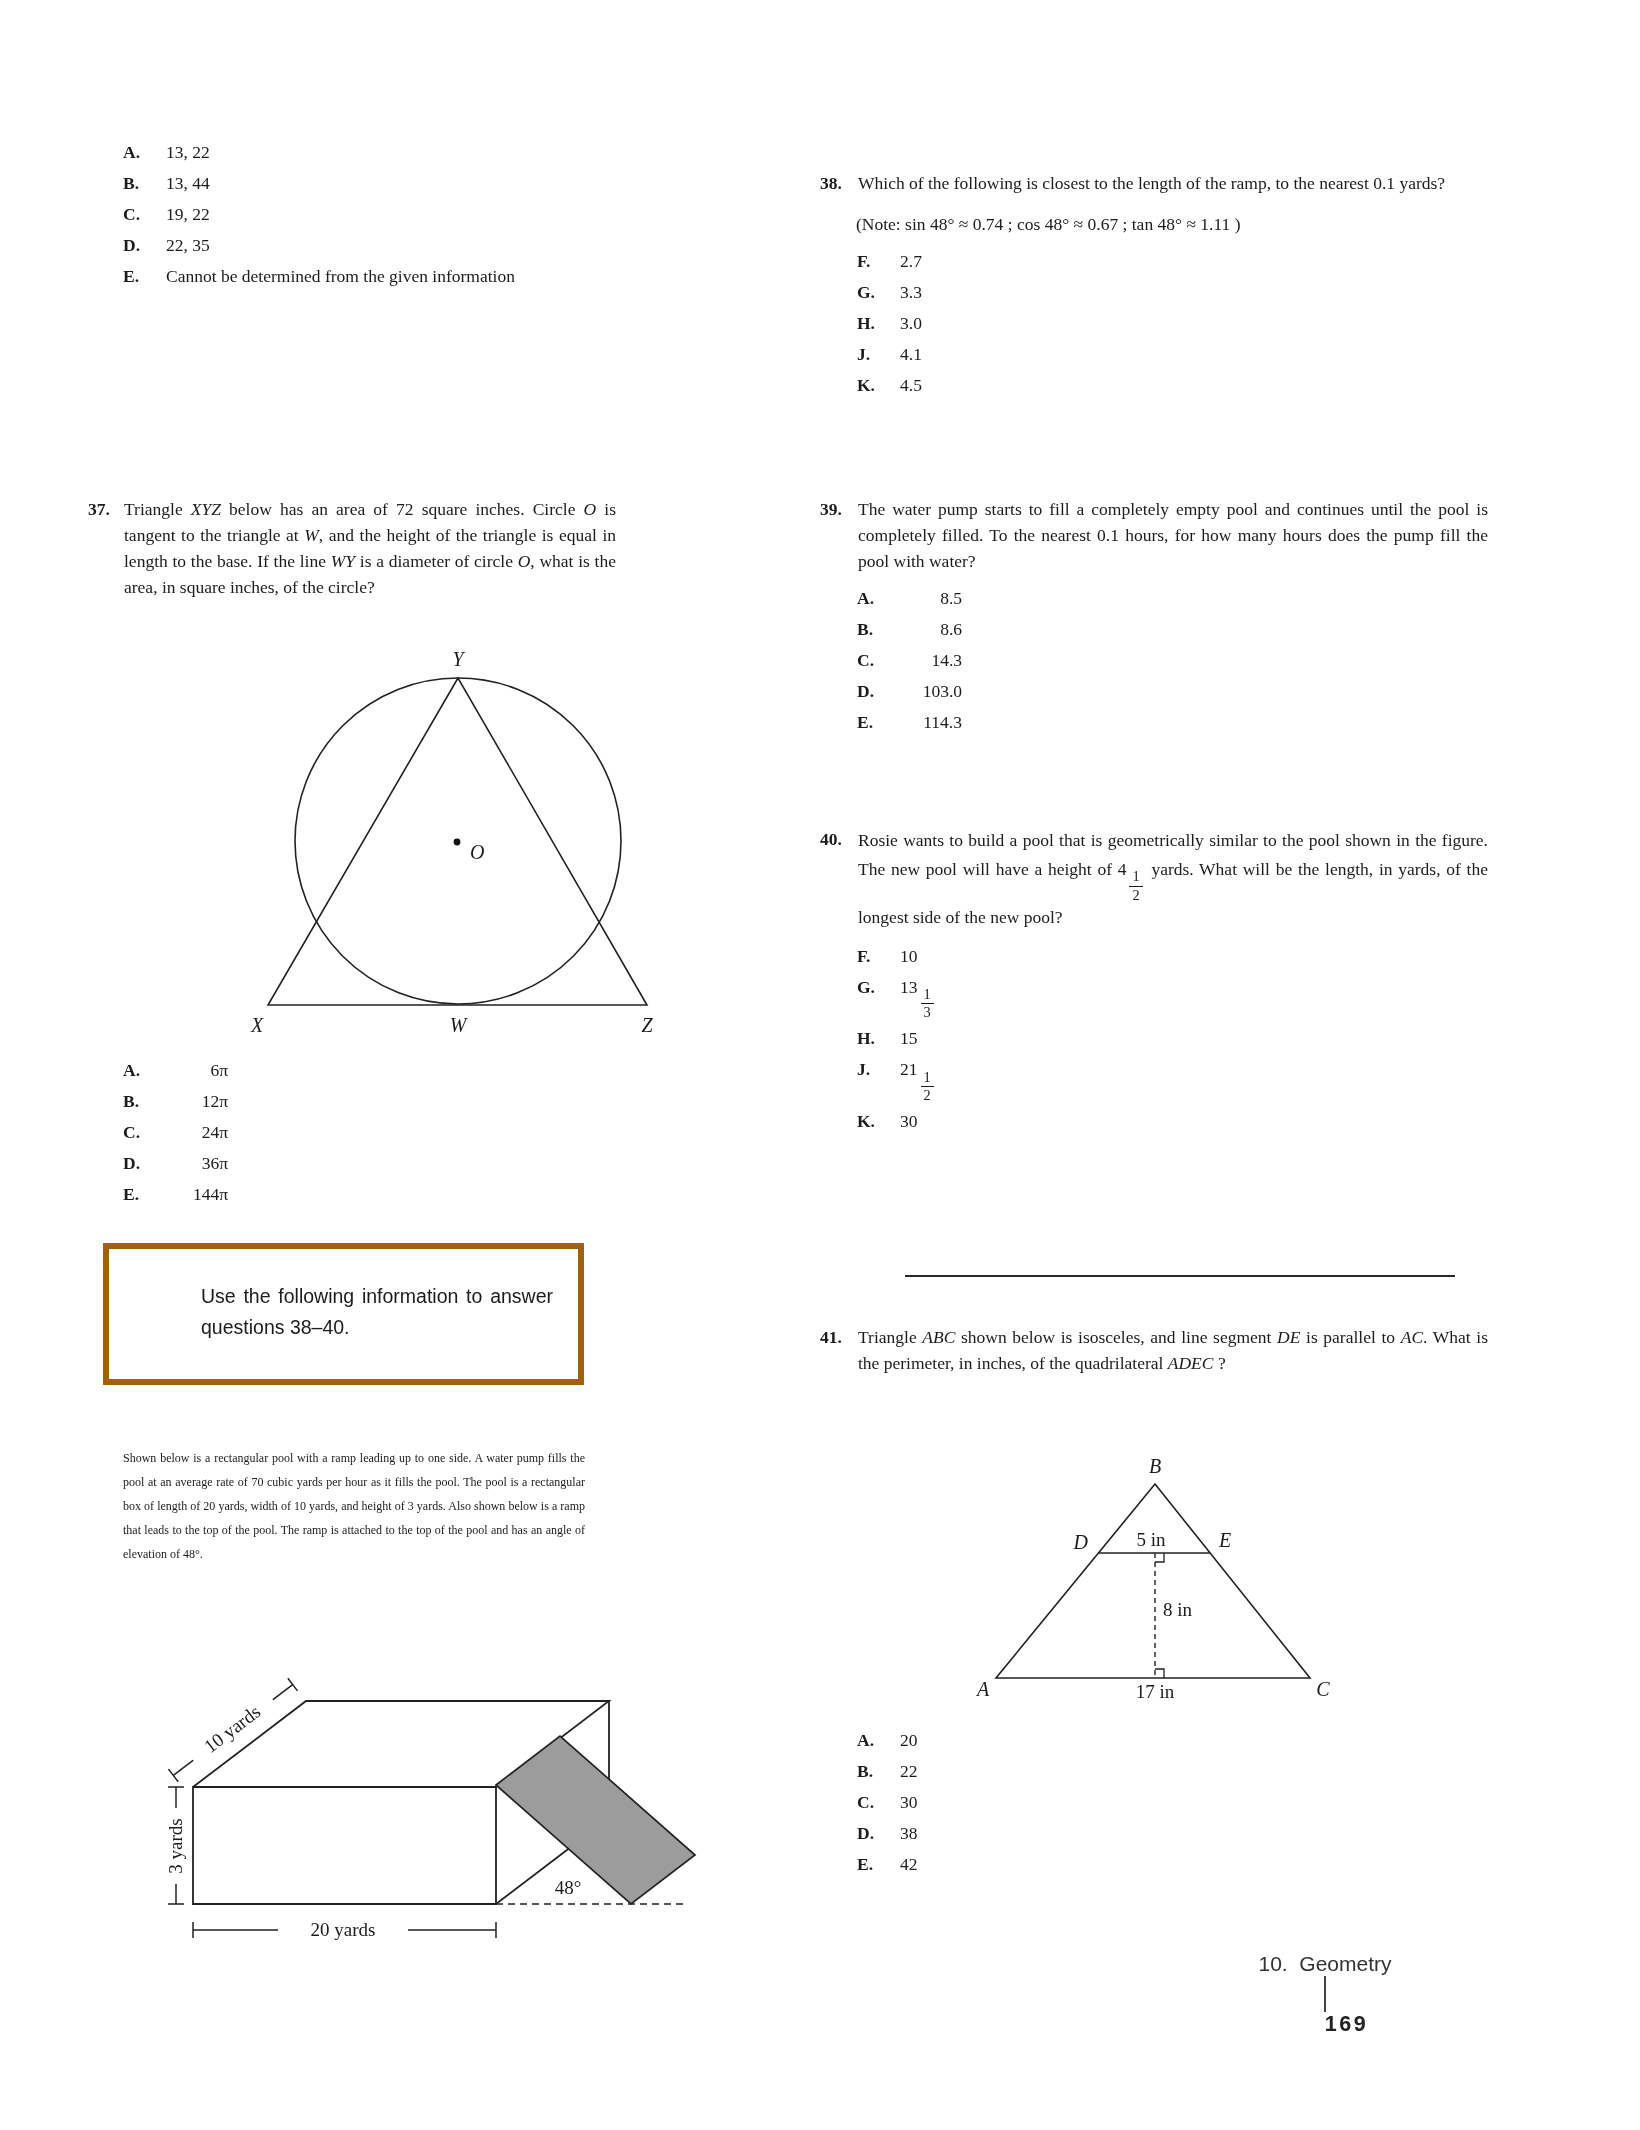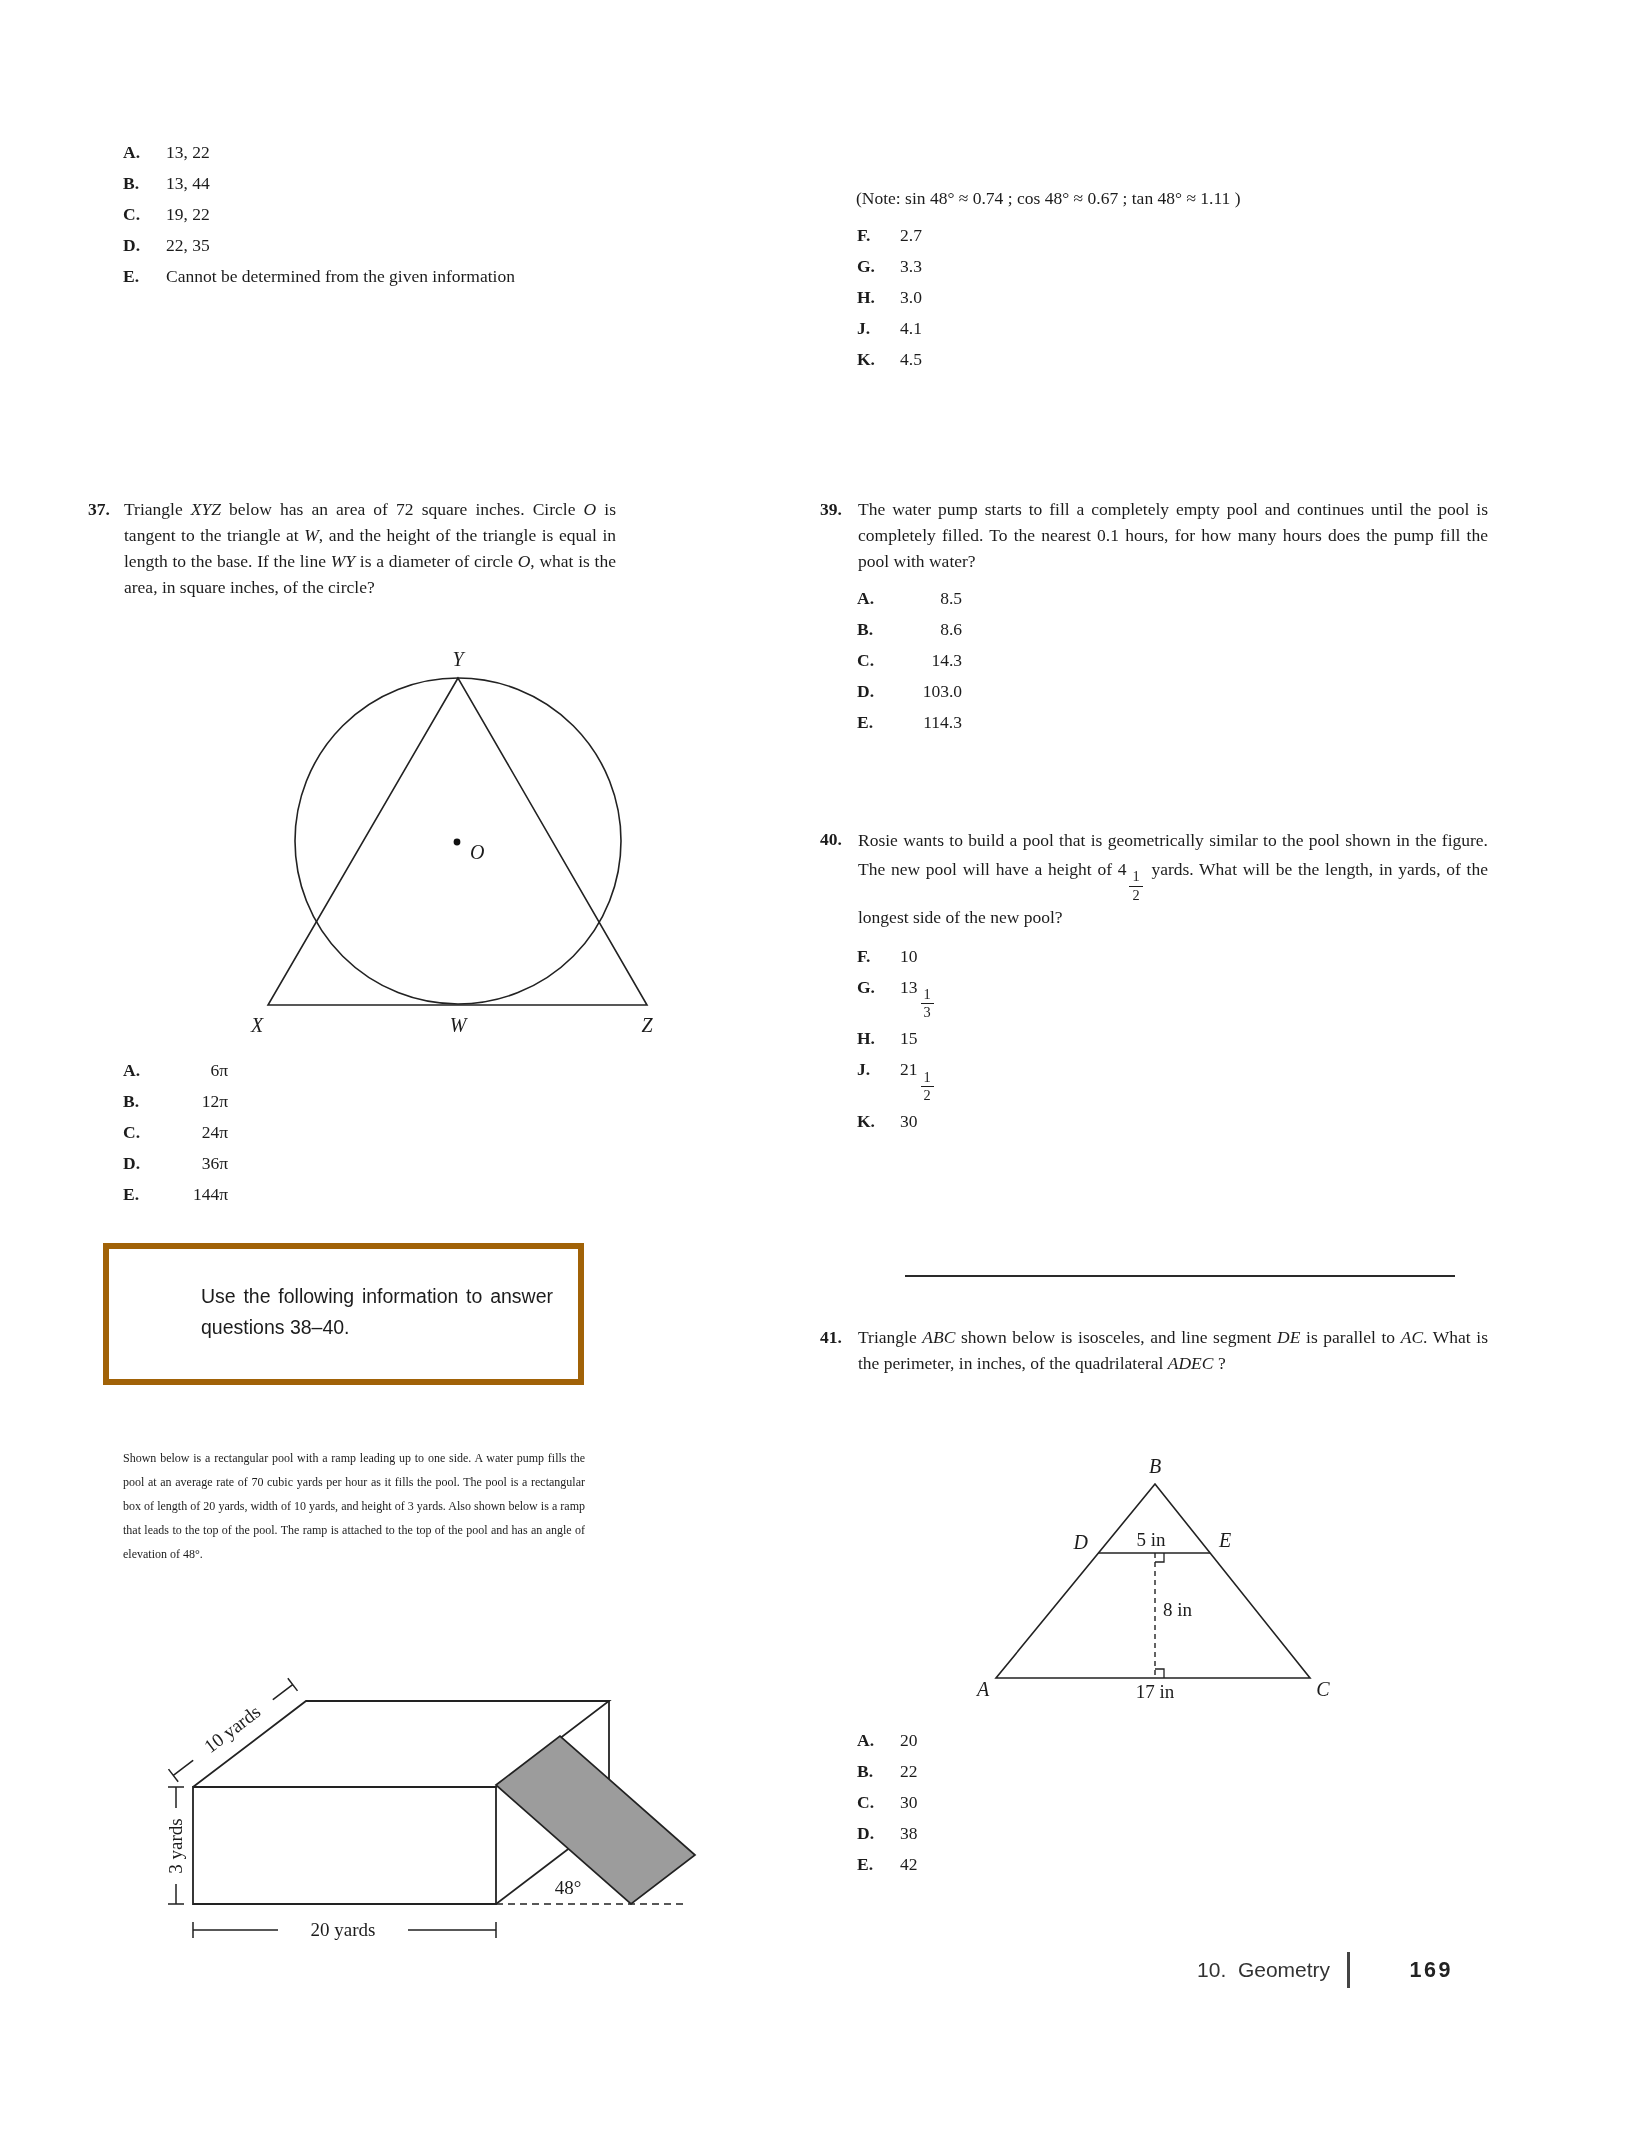--- a/index.html
+++ b/index.html
@@ -20,22 +20,22 @@
   .oval.ralign{display:inline-block;width:62px;text-align:right;}
   .frac{display:inline-flex;flex-direction:column;align-items:center;vertical-align:-0.45em;
         line-height:1.05;font-size:0.82em;margin:0 3px;}
   .fnum{border-bottom:1.4px solid #1c1c1c;padding:0 3px 1px 3px;}
   .fden{padding-top:1px;}
   .infobox{border:6px solid #a16207;box-sizing:border-box;
            font-family:"Liberation Sans",sans-serif;font-size:19.5px;line-height:31px;}
   .infobox-inner{text-align:justify;}
   .passage{text-align:justify;font-size:12px;line-height:24px;}
   .divider{background:#2a2a2a;height:2px;}
-  .footer{display:flex;align-items:center;justify-content:center;
-          font-family:"Liberation Sans",sans-serif;color:#333;}
+  .footer{display:flex;align-items:center;justify-content:space-between;
+          font-family:"Liberation Sans",sans-serif;color:#333;flex-direction:column;}
   .footer-section{font-size:21px;white-space:pre;}
   .footer-bar{width:2.5px;height:36px;background:#444;margin:0 17px;}
   .footer-page{font-size:21.5px;font-weight:bold;letter-spacing:2.5px;color:#222;margin-left:43px;}
   svg text{font-family:"Liberation Serif",serif;fill:#1c1c1c;}
   .ptlabel{font-style:italic;font-size:20px;}
   .dimlabel{font-size:19px;}
 </style>
 </head>
 <body>
 
@@ -137,20 +137,24 @@
     <g transform="rotate(-37.3 105 58)">
       <path d="M30,58 H180 M30,50 V66 M180,50 V66" fill="none" stroke="#222" stroke-width="1.5"></path>
       <rect x="55" y="42" width="100" height="24" fill="#ffffff"></rect>
       <text class="dimlabel" x="105" y="63" text-anchor="middle">10 yards</text>
     </g>
 
     <text class="dimlabel" x="440" y="222" text-anchor="middle">48°</text>
   </svg>
 
   <section class="abs col-r" style="left:820px;top:170px;width:668px">
+    <div class="qrow">
+      <span class="qnum" style="width:38px">38.</span>
+      <div class="qtext">Which of the following is closest to the length of the ramp, to the nearest 0.1 yards?</div>
+    </div>
     <div class="note">(Note: sin 48° ≈ 0.74 ; cos 48° ≈ 0.67 ; tan 48° ≈ 1.11 )</div>
     <div class="opts">
       <div class="opt">
           <span class="olabel">F.</span>
           <span class="oval">2.7</span>
         </div>
       <div class="opt">
           <span class="olabel">G.</span>
           <span class="oval">3.3</span>
         </div>

